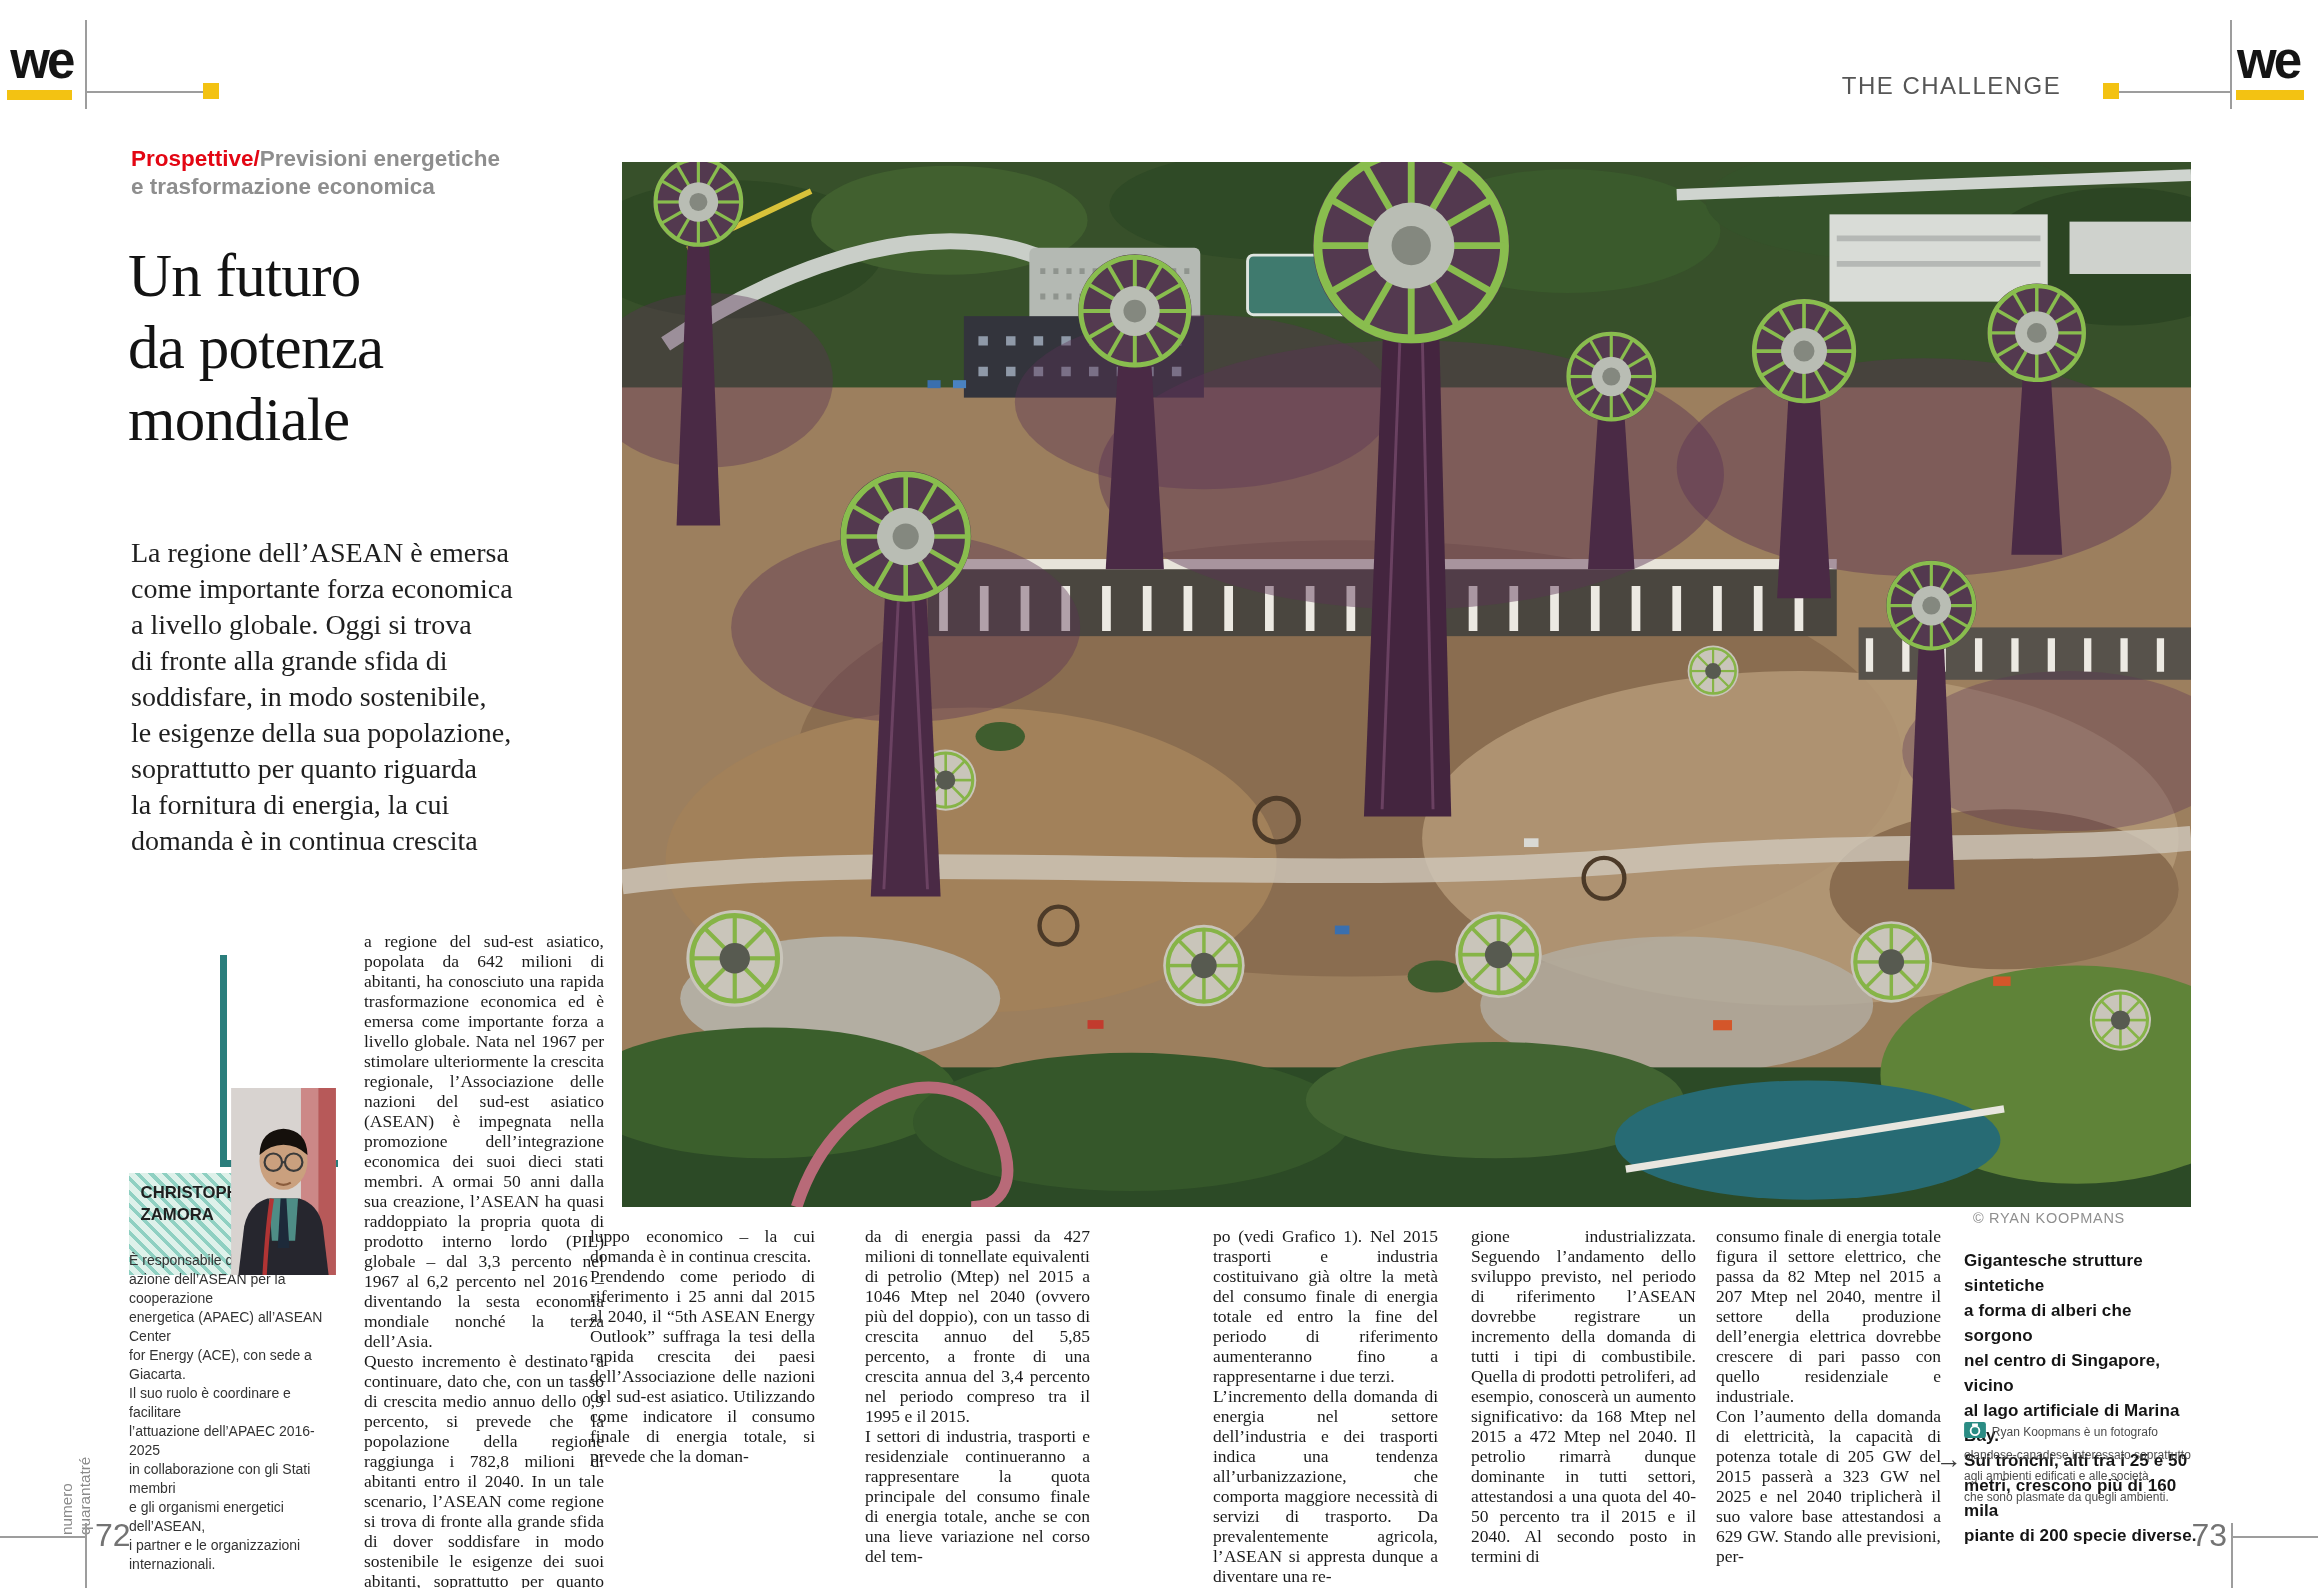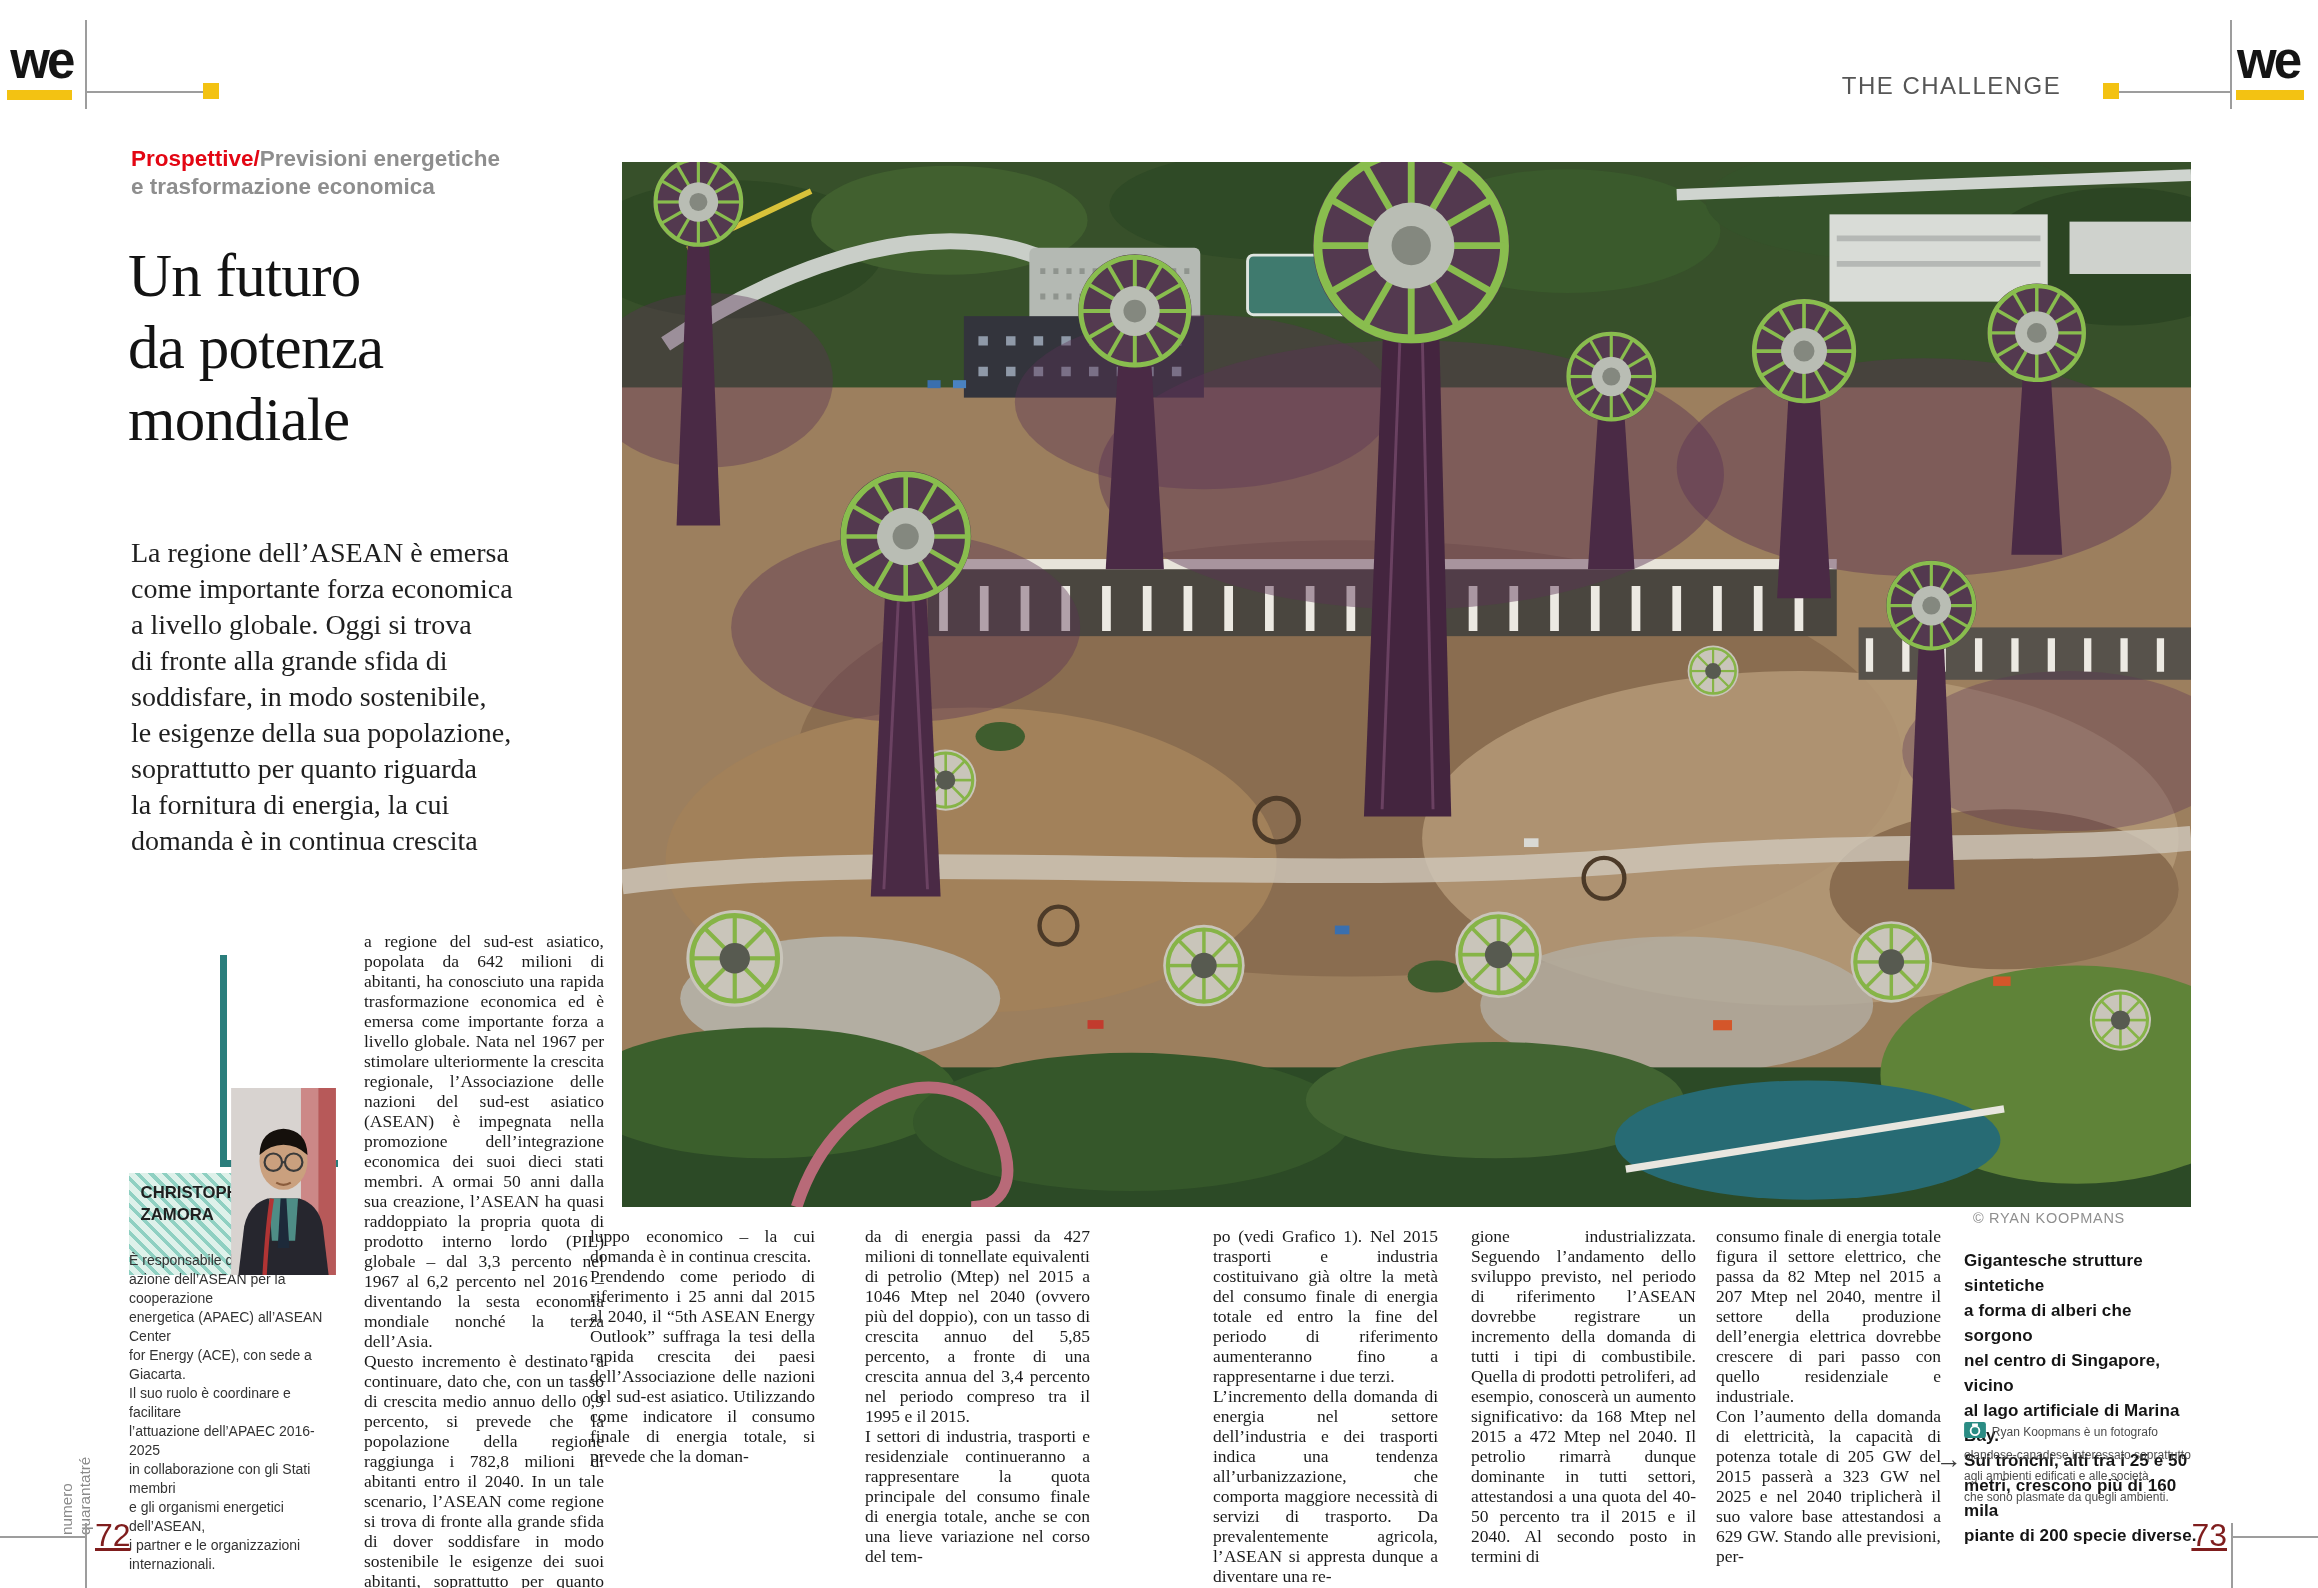--- a/index.html
+++ b/index.html
@@ -32,21 +32,21 @@
   .bodycol{width:225px;font-family:"Liberation Serif",serif;font-size:17.5px;line-height:20px;
            text-align:justify;color:#1b1b1b;white-space:pre-line;}
   .subhead{font-family:"Liberation Sans",sans-serif;font-size:21px;line-height:25px;
            color:#63bfb3;font-weight:500;margin:11.6px 0 7.3px 0;white-space:pre-line;text-align:left;}
   .caption-bold{width:239px;font-size:17px;line-height:25px;font-weight:bold;color:#141414;
                 white-space:pre-line;letter-spacing:0.1px;}
   .photog-note{width:241px;font-size:12px;line-height:21px;color:#4c4c4c;}
   .photog-note .txt{white-space:pre-line;}
   .cam{display:inline-block;vertical-align:-2.2px;margin-right:5.8px;}
   .credit{width:218px;text-align:left;font-size:14.5px;color:#8f8f8f;letter-spacing:0.7px;}
-  .folio{font-size:32px;color:#7f1d1d;text-decoration:underline;}
+  .folio{font-size:32px;color:#737373;}
   .edition{font-size:15.3px;line-height:17.5px;color:#8a8a8a;transform:rotate(-90deg);
            transform-origin:0 0;white-space:pre-line;}
   .cont-arrow{font-size:26px;color:#3d3d3d;}
 </style>
 </head>
 <body>
 
 <div id="spread">
 
   <div class="abs welogo" style="left:10.2px;top:14.5px;">we</div>

